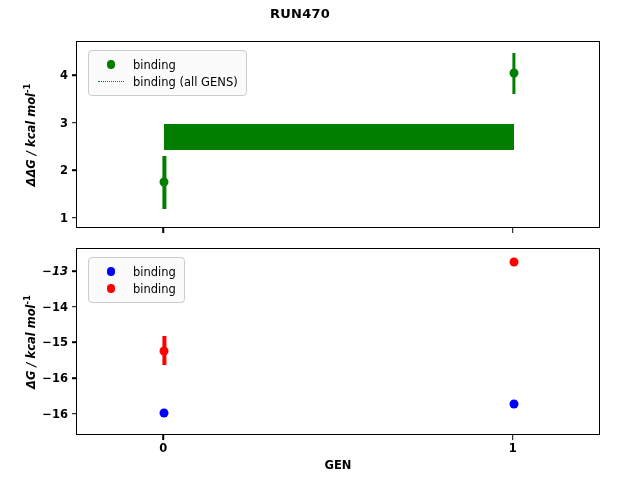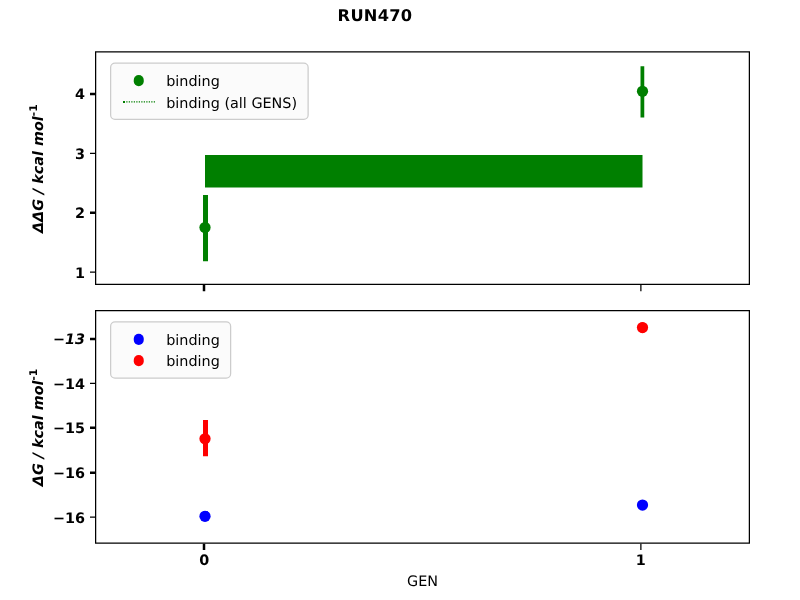--- a/index.html
+++ b/index.html
@@ -22,21 +22,21 @@
         transform:translate(-100%,-50%);}
   .ytickmark{position:absolute;width:4.5px;height:1.6px;background:#000;transform:translateY(-50%);}
 
   
   .xtickmark{position:absolute;width:1.6px;height:4.5px;background:#000;transform:translateX(-50%);}
   .xlab{position:absolute;font-size:11.5px;font-weight:bold;color:#000;transform:translateX(-50%);}
 
   
   .ytitle{position:absolute;font-size:11.5px;font-weight:bold;color:#000;white-space:nowrap;
           transform-origin:50% 50%;transform:translate(-50%,-50%) rotate(-90deg);}
-  .xtitle{position:absolute;font-size:11.5px;font-weight:normal;color:#000;white-space:nowrap;
+  .xtitle{position:absolute;font-size:11.5px;font-weight:bold;color:#000;white-space:nowrap;
           transform:translateX(-50%);}
   .ytitle sup, .xtitle sup{font-size:8.5px;vertical-align:super;}
   .ital{font-style:italic;}
 
   
   .errbar{position:absolute;width:3.2px;transform:translateX(-50%);}
   .marker{position:absolute;width:9px;height:9px;border-radius:50%;
           transform:translate(-50%,-50%);}
   .band{position:absolute;}
 

